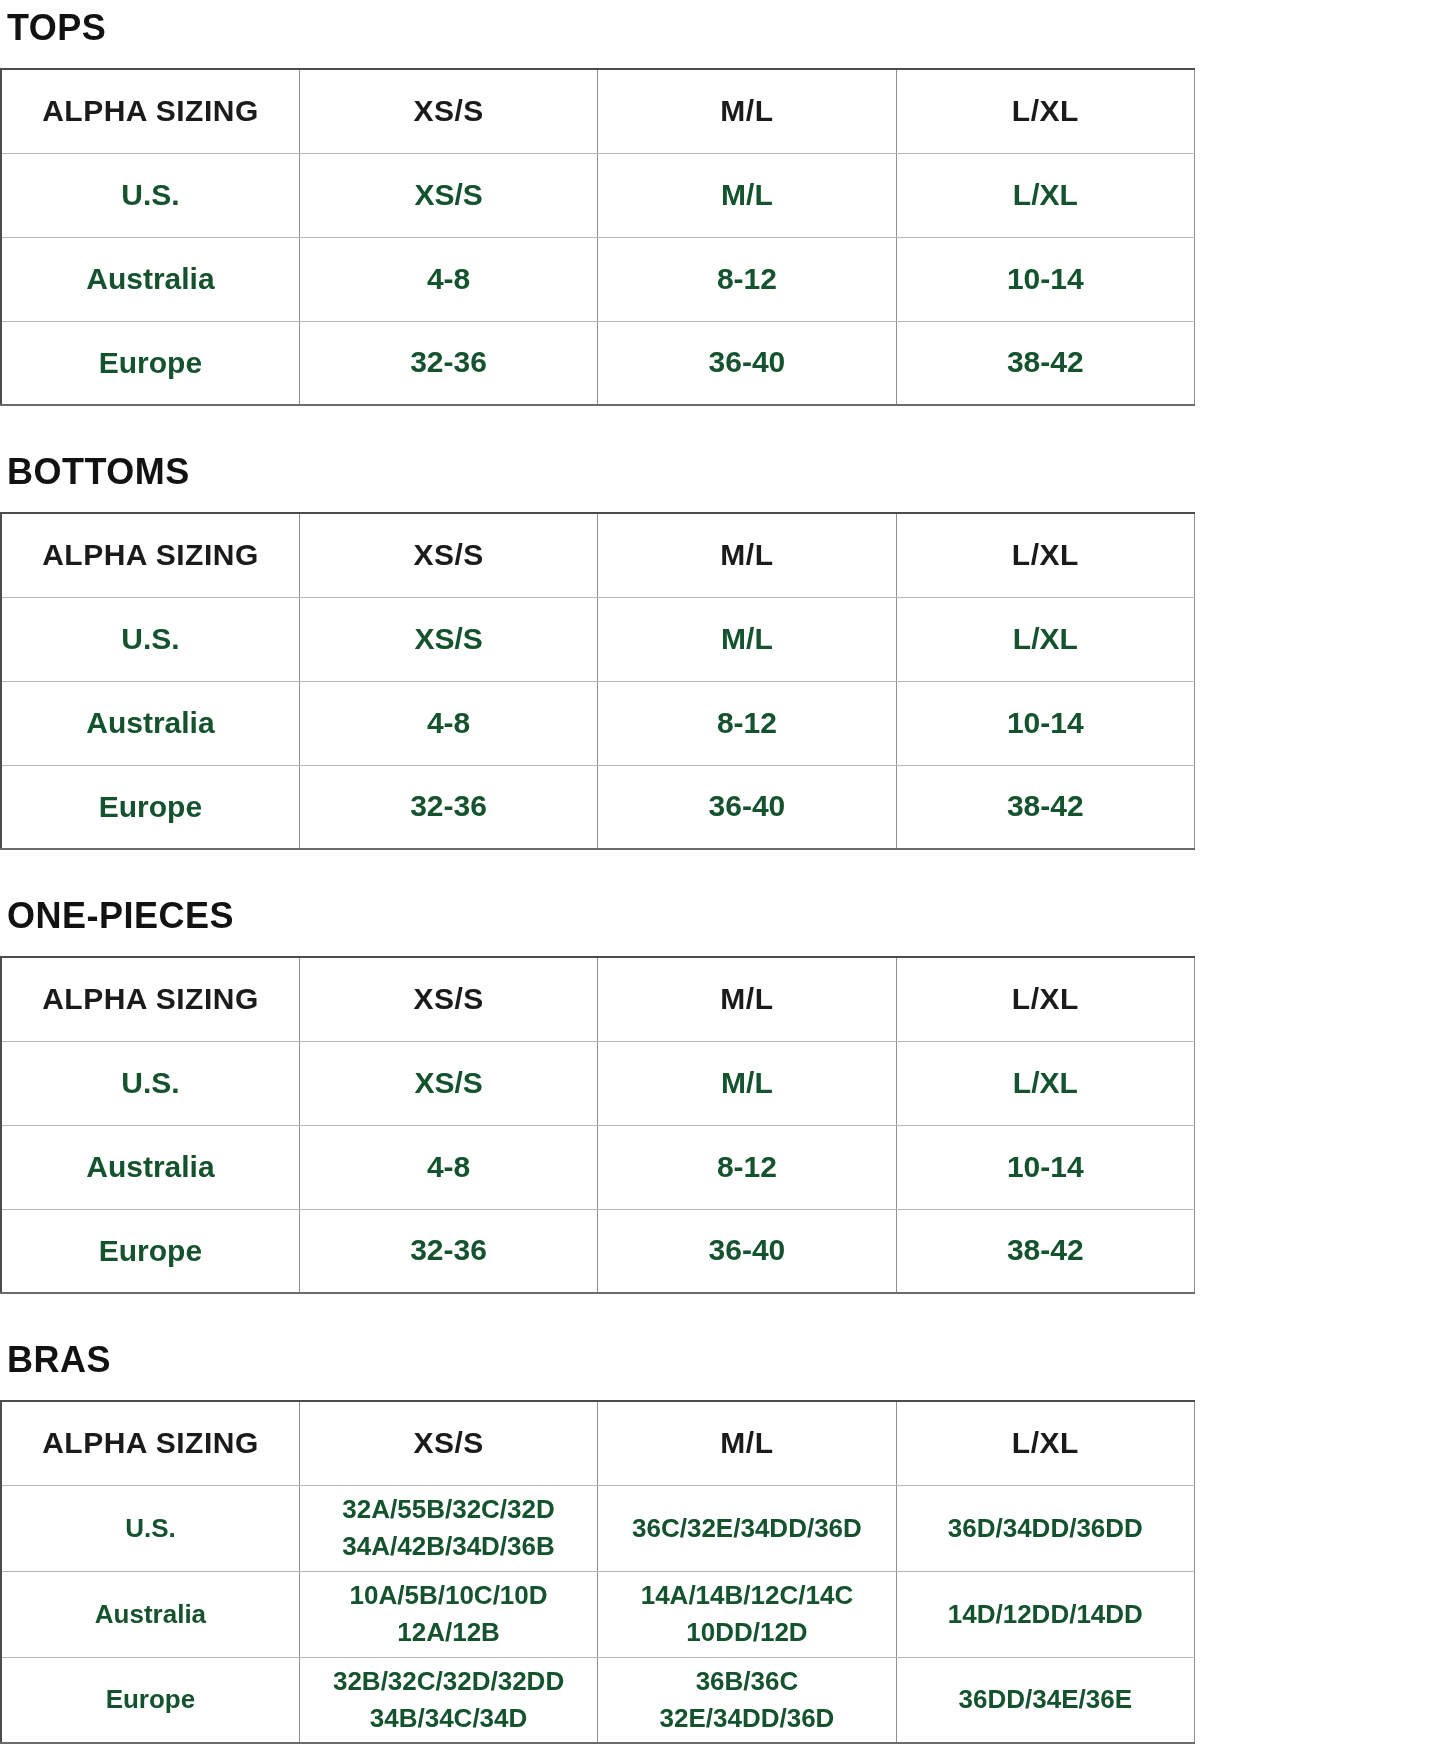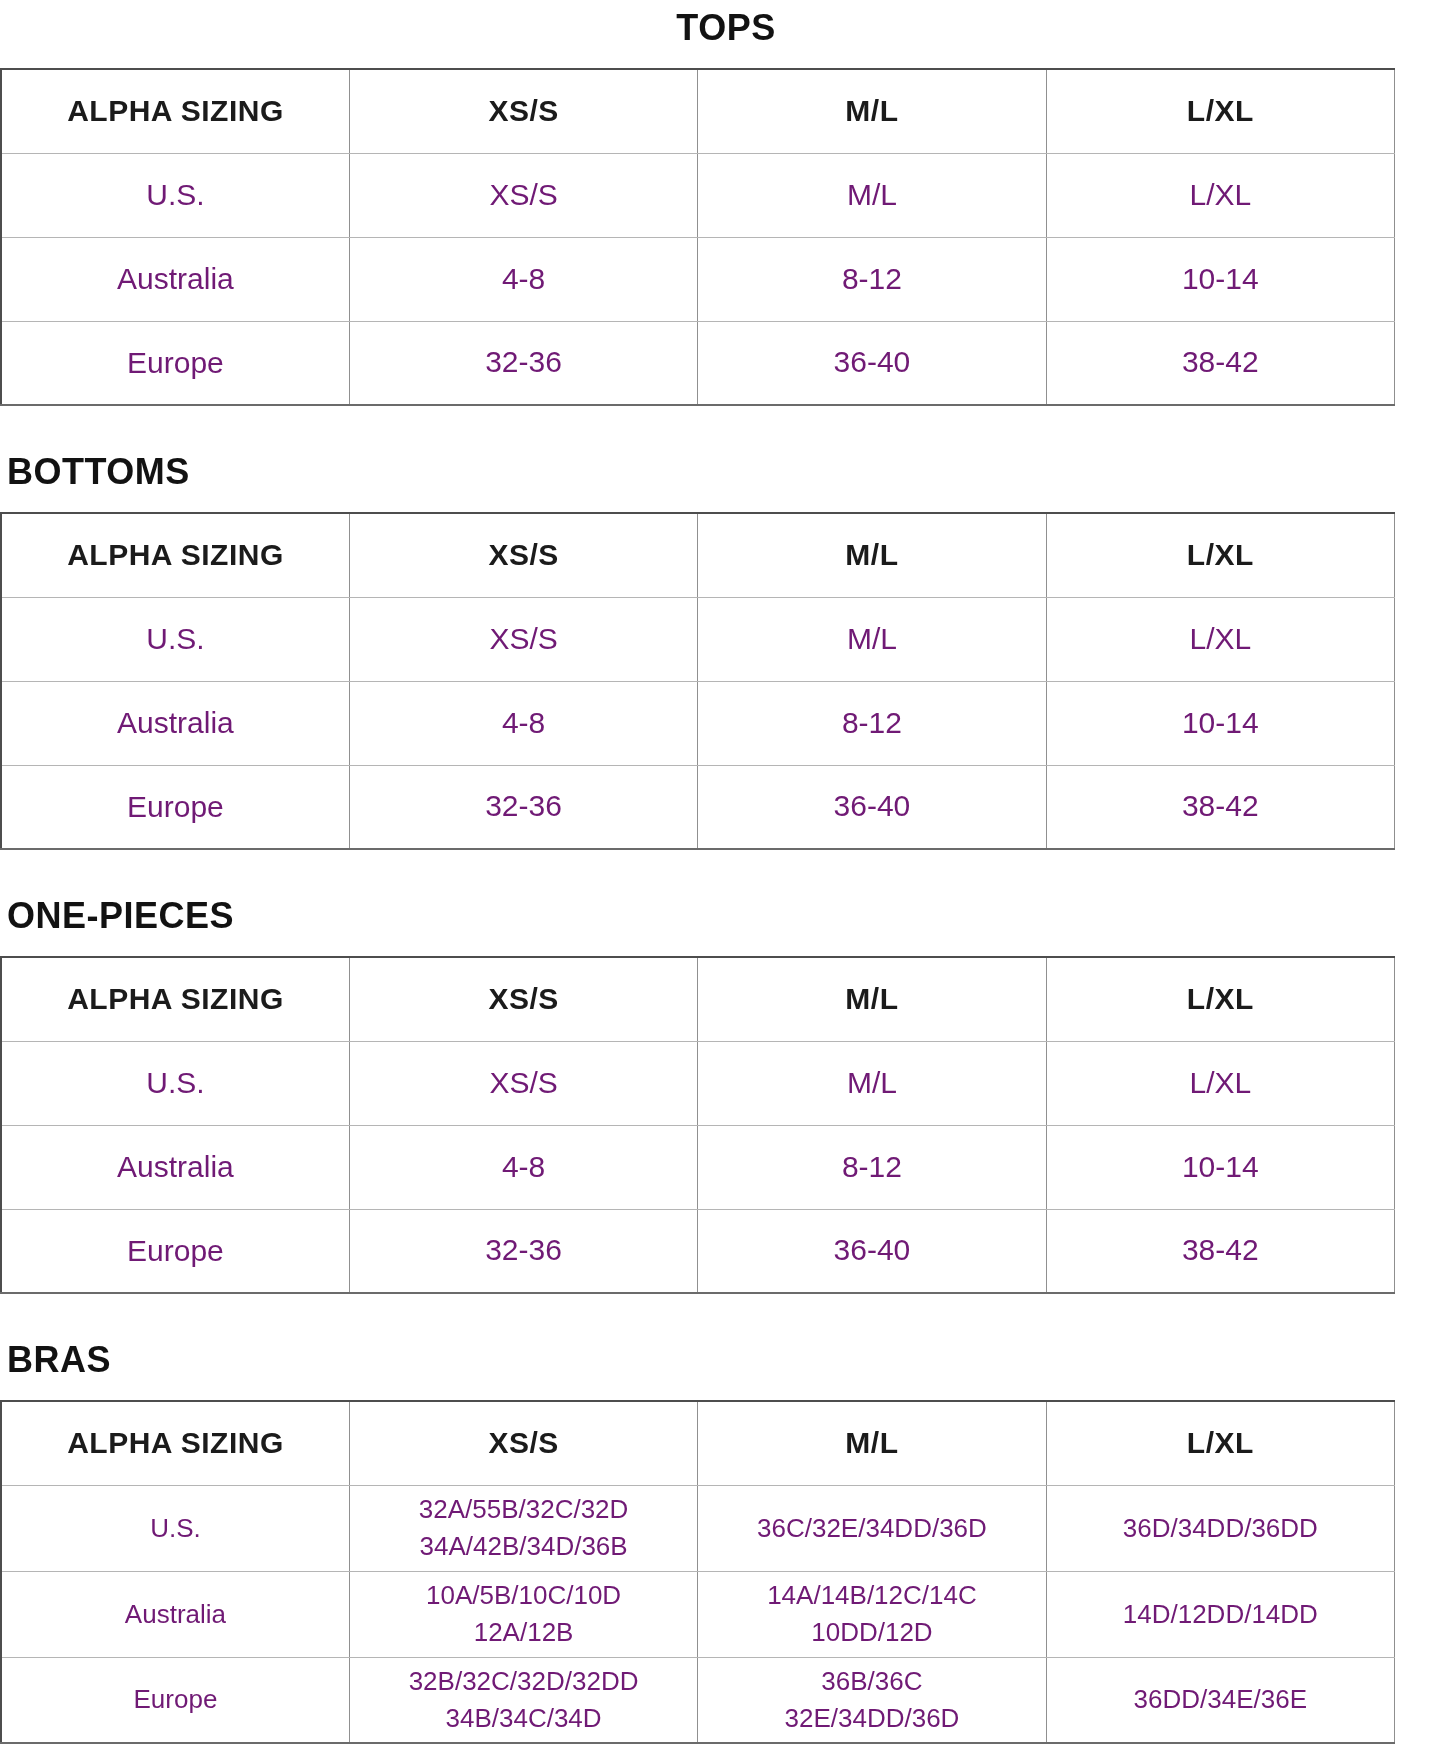--- a/index.html
+++ b/index.html
@@ -11,23 +11,23 @@
   }
   .size-section { width:1445px; }
   .section-title {
     font-size:36px;
     font-weight:700;
     color:#121212;
     letter-spacing:0.5px;
     margin:48px 0 22px 7px;
     line-height:1.0;
   }
-  .size-section:first-of-type .section-title { margin-top:4px;text-align:center; }
+  .size-section:first-of-type .section-title { margin-top:4px; }
   table.size-table {
-    width:1395px;
+    width:1195px;
     table-layout:fixed;
     border-collapse:collapse;
     border-top:2px solid #4d4d4d;
     border-left:2px solid #4d4d4d;
     border-bottom:2px solid #6b6b6b;
     border-right:1px solid #8f8f8f;
   }
   table.size-table th, table.size-table td {
     width:25%;
     text-align:center;
@@ -42,22 +42,22 @@
   table.size-table th {
     height:84px;
     font-size:30px;
     font-weight:700;
     color:#1b1b1b;
     letter-spacing:0.5px;
   }
   table.size-table td {
     height:84px;
     font-size:30px;
-    font-weight:400;
-    color:#701a75;
+    font-weight:700;
+    color:#14532d;
   }
   .size-section.bras table.size-table td {
     font-size:26px;
     height:86px;
   }
   .cell-line { display:block; line-height:1.42; }
 </style>
 </head>
 <body>
 

